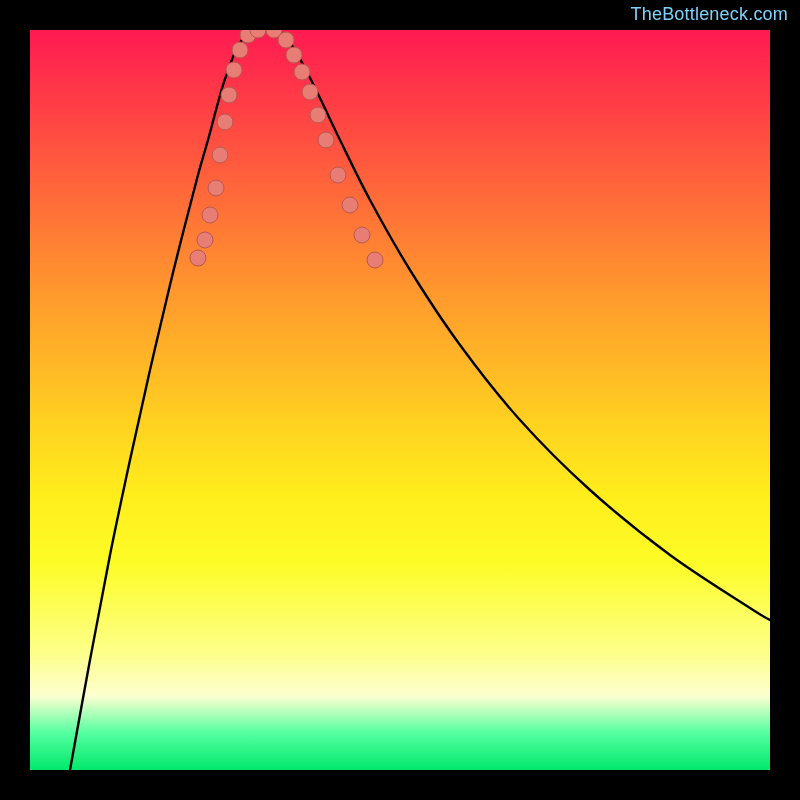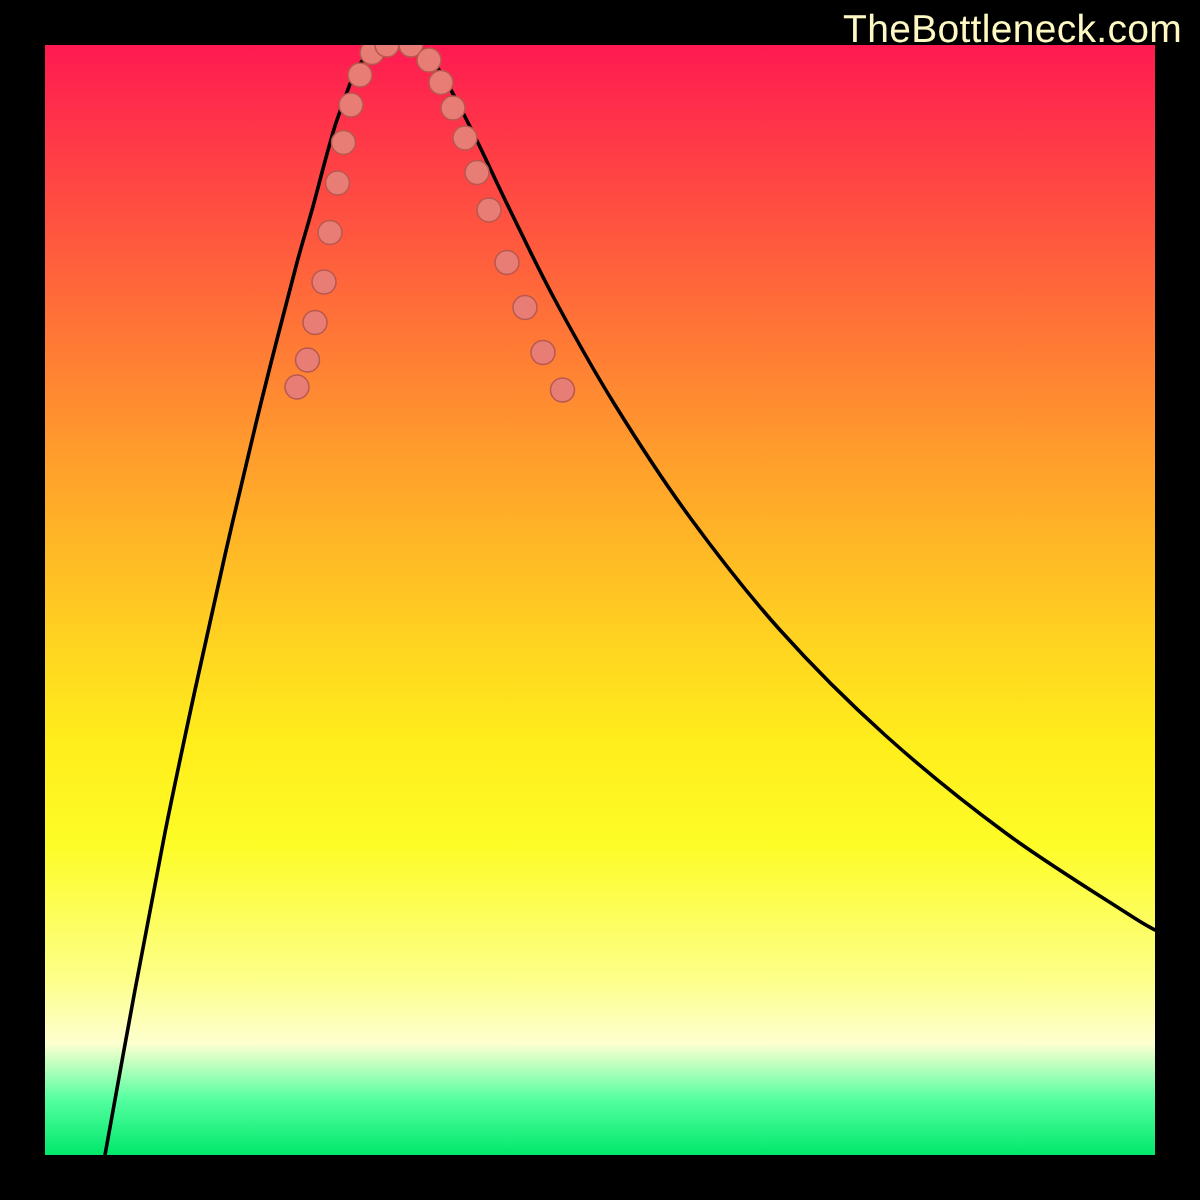--- a/index.html
+++ b/index.html
@@ -38,22 +38,22 @@
       #fdff88 84%,
       #fdffd0 90%,
       #54ffa0 95%,
       #00e86b 100%
     );
   }
   .watermark {
     position: absolute;
     top: 4px;
     right: 12px;
-    color: #fef9c3;
-    font-size: 26px;
+    color: #7dd3fc;
+    font-size: 18px;
     font-weight: 500;
     letter-spacing: 0.2px;
     user-select: none;
   }
   svg.curve {
     position: absolute;
     left: 0;
     top: 0;
     width: 740px;
     height: 740px;

